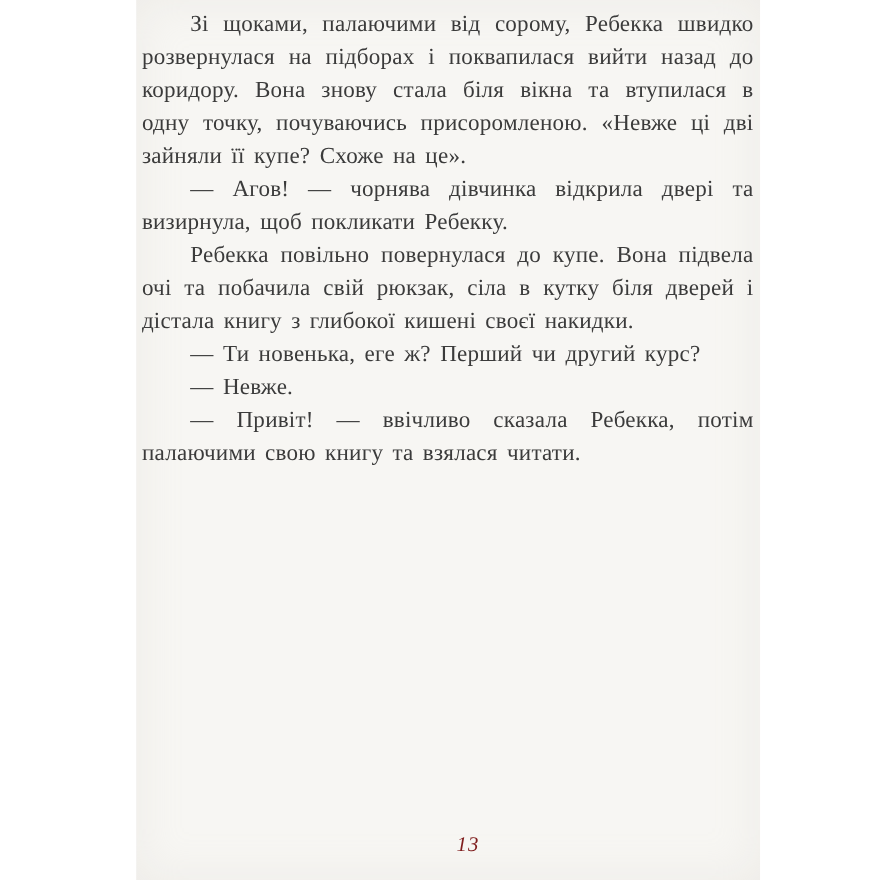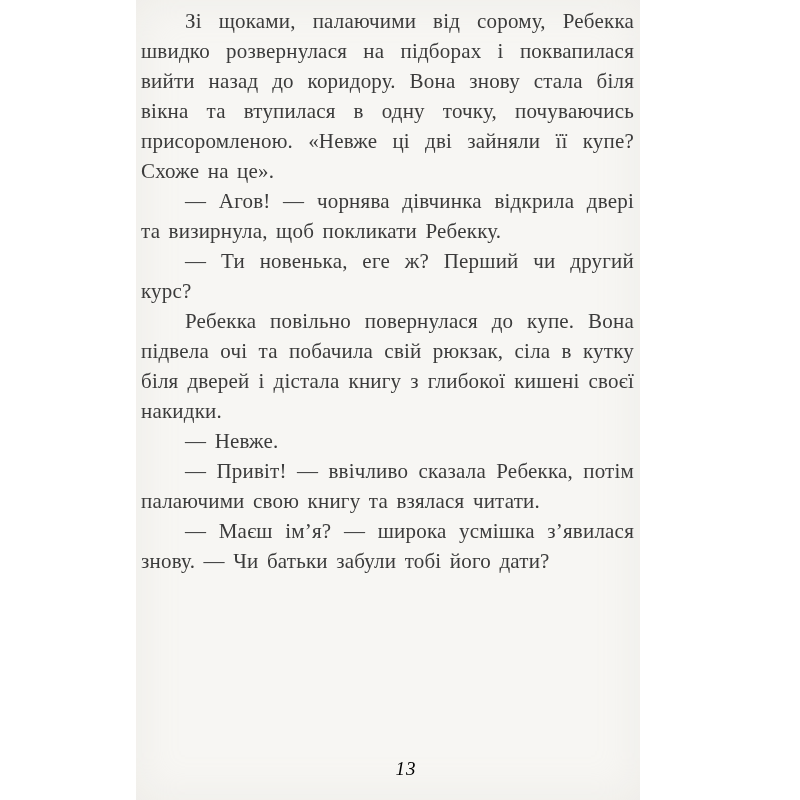--- a/index.html
+++ b/index.html
@@ -6,23 +6,23 @@
     margin: 0;
     padding: 0;
     width: 800px;
     height: 800px;
     background: var(--outer-bg, #ffffff);
     overflow: hidden;
     font-family: "Liberation Serif", "DejaVu Serif", serif;
   }
   .scan-page {
     position: absolute;
-    left: 136px;
+    left: 124px;
     top: 0;
-    width: 504px;
+    width: 567px;
     height: 800px;
     background: var(--page-bg, #f7f6f3);
     box-shadow: inset 0 0 40px rgba(210,207,200,0.25);
     color: var(--text-color, #3b3b3b);
   }
   .text-block {
     padding: 6px 6px 0 5px;
   }
   .text-block p {
     margin: 0;
@@ -34,32 +34,31 @@
     letter-spacing: 0.2px;
   }
   .page-number {
     position: absolute;
     left: 0;
     right: 0;
     top: 758px;
     text-align: center;
     font-style: italic;
     font-size: 19px;
-    color: #000000;
+    color: #7f1d1d;
     letter-spacing: 1px;
     padding-left: 36px;
   }
 </style>
 </head>
 <body>
 
 <div class="scan-page">
   <div class="text-block">
     <p>Зі щоками, палаючими від сорому, Ребекка швидко розвернулася на підборах і поквапилася вийти назад до коридору. Вона знову стала біля вікна та втупилася в одну точку, почуваючись присоромленою. «Невже ці дві зайняли її купе? Схоже на це».</p>
     <p>— Агов! — чорнява дівчинка відкрила двері та визирнула, щоб покликати Ребекку.</p>
+    <p>Ребекка повільно повернулася до купе. Вона підвела очі та побачила свій рюкзак, сіла в кутку біля дверей і дістала книгу з глибокої кишені своєї накидки.</p>
     <p>— Ти новенька, еге ж? Перший чи другий курс?</p>
-    <p>Ребекка повільно повернулася до купе. Вона підвела очі та побачила свій рюкзак, сіла в кутку біля дверей і дістала книгу з глибокої кишені своєї накидки.</p>
     <p>— Невже.</p>
     <p>— Привіт! — ввічливо сказала Ребекка, потім палаючими свою книгу та взялася читати.</p>
-    <p>— Маєш ім’я? — широка усмішка з’явилася знову. — Чи батьки забули тобі його дати?</p>
   </div>
   <div class="page-number">13</div>
 </div>
 
 </body></html>

